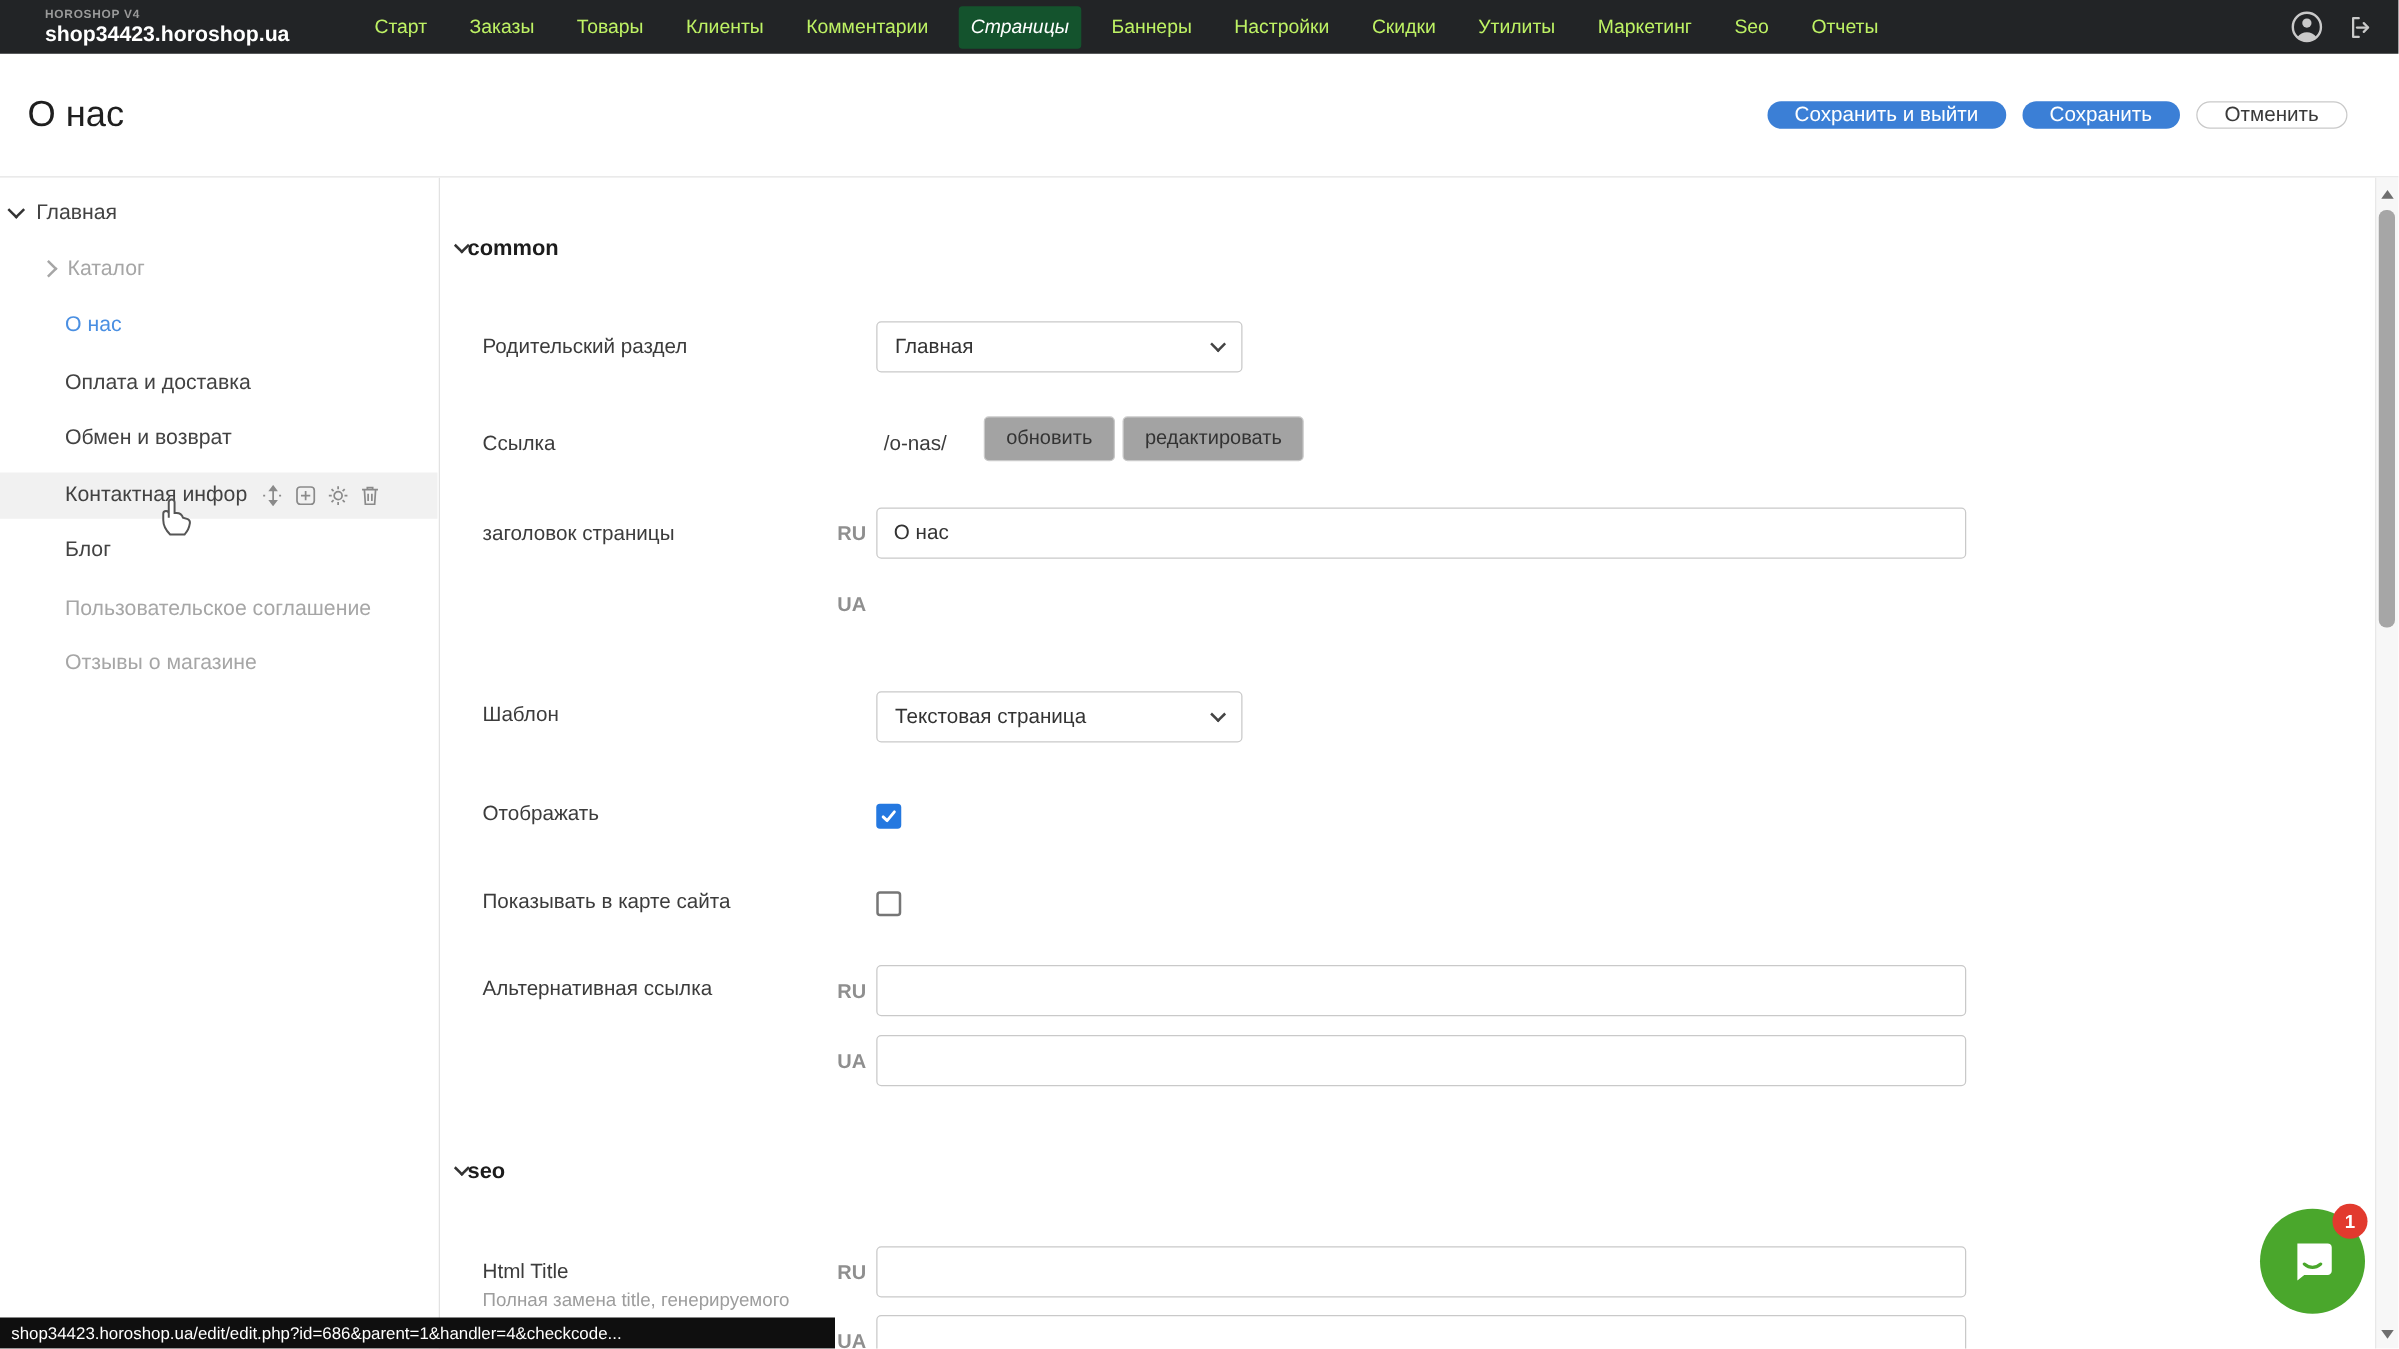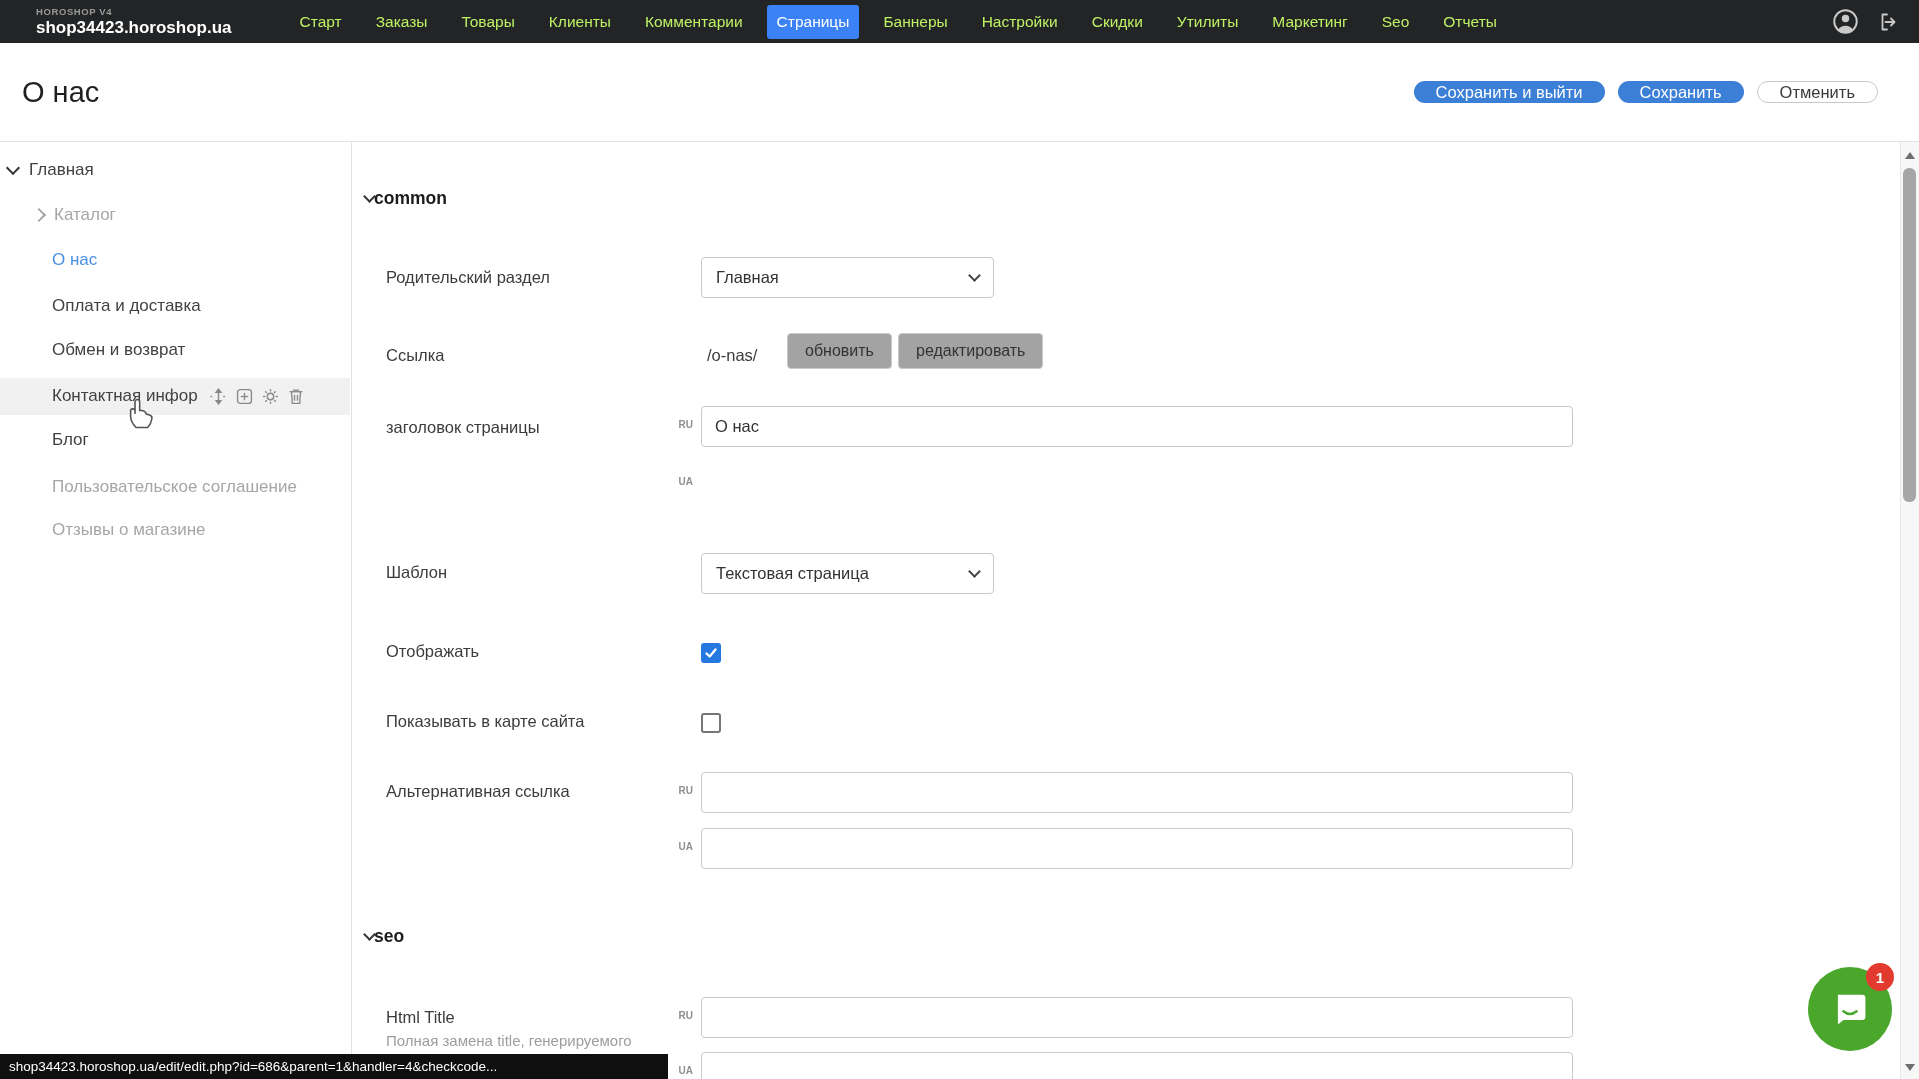--- a/index.html
+++ b/index.html
@@ -8,21 +8,21 @@
 
   
   .topbar{position:absolute;top:0;left:0;width:1919px;height:43px;background:#222426;
           display:flex;align-items:center;z-index:30;}
   .logo{margin-left:36px;line-height:1;cursor:pointer;}
   .logo-small{font-size:9.5px;font-weight:bold;color:#9a9a9a;letter-spacing:.6px;}
   .logo-main{font-size:17px;font-weight:bold;color:#ffffff;margin-top:2px;}
   .topnav{display:flex;align-items:center;margin-left:58px;gap:14px;}
   .topnav .nav-item{color:#bef264;font-size:15.5px;padding:8px 10px;border-radius:3px;
           white-space:nowrap;cursor:pointer;}
-  .topnav .nav-item.active{background:#3b82f6;color:#ffffff;}
+  .topnav .nav-item.active{background:#14532d;color:#ffffff;font-style:italic;}
   .topbar-right{margin-left:auto;margin-right:18px;display:flex;align-items:center;gap:18px;}
   .tb-icon{cursor:pointer;display:flex;align-items:center;}
 
   
   .pageheader{position:absolute;top:43px;left:0;width:1919px;height:98px;background:#fff;
           border-bottom:1px solid #e3e3e3;display:flex;align-items:center;z-index:20;}
   .page-title{margin:0 0 0 22px;font-size:29px;font-weight:400;color:#1f1f1f;}
   .hbuttons{margin-left:auto;margin-right:41px;display:flex;gap:13px;}
   .btn{height:22px;border-radius:11px;font-size:16.5px;display:flex;align-items:center;
        justify-content:center;padding:0 22px;cursor:pointer;box-sizing:border-box;
@@ -53,21 +53,21 @@
   .flabel{position:absolute;left:386px;font-size:16.5px;color:#3c3c3c;}
   .fhint{position:absolute;left:386px;font-size:15px;color:#9d9d9d;}
   .selectbox{position:absolute;left:701px;width:293px;height:41px;border:1px solid #c9c9c9;
         border-radius:4px;background:#fff;display:flex;align-items:center;
         justify-content:space-between;padding:0 14px;font-size:16.5px;color:#333;
         box-sizing:border-box;cursor:pointer;}
   .selectbox .chev{width:7px;height:7px;border-color:#444;margin-top:-4px;}
   .textinput{position:absolute;left:701px;width:872px;height:41px;border:1px solid #c9c9c9;
         border-radius:4px;box-sizing:border-box;padding:0 13px;font-size:16.5px;color:#333;
         font-family:inherit;background:#fff;outline:none;}
-  .lang{position:absolute;left:663px;width:30px;text-align:right;font-size:10px;
+  .lang{position:absolute;left:663px;width:30px;text-align:right;font-size:16px;
         font-weight:bold;color:#8f8f8f;}
   .linkpath{position:absolute;left:707px;font-size:16.5px;color:#3c3c3c;}
   .minibtn{position:absolute;height:36px;border:1px solid #c9c9c9;border-radius:4px;
         background:#a3a3a3;font-size:16px;color:#333;display:flex;align-items:center;
         justify-content:center;padding:0 17px;cursor:pointer;font-family:inherit;
         box-sizing:border-box;white-space:nowrap;}
   .cb{position:absolute;left:701px;width:20px;height:20px;border-radius:3px;
         box-sizing:border-box;cursor:pointer;}
   .cb.checked{background:#2478e0;display:flex;align-items:center;justify-content:center;}
   .cb.unchecked{background:#fff;border:2px solid #767676;}

